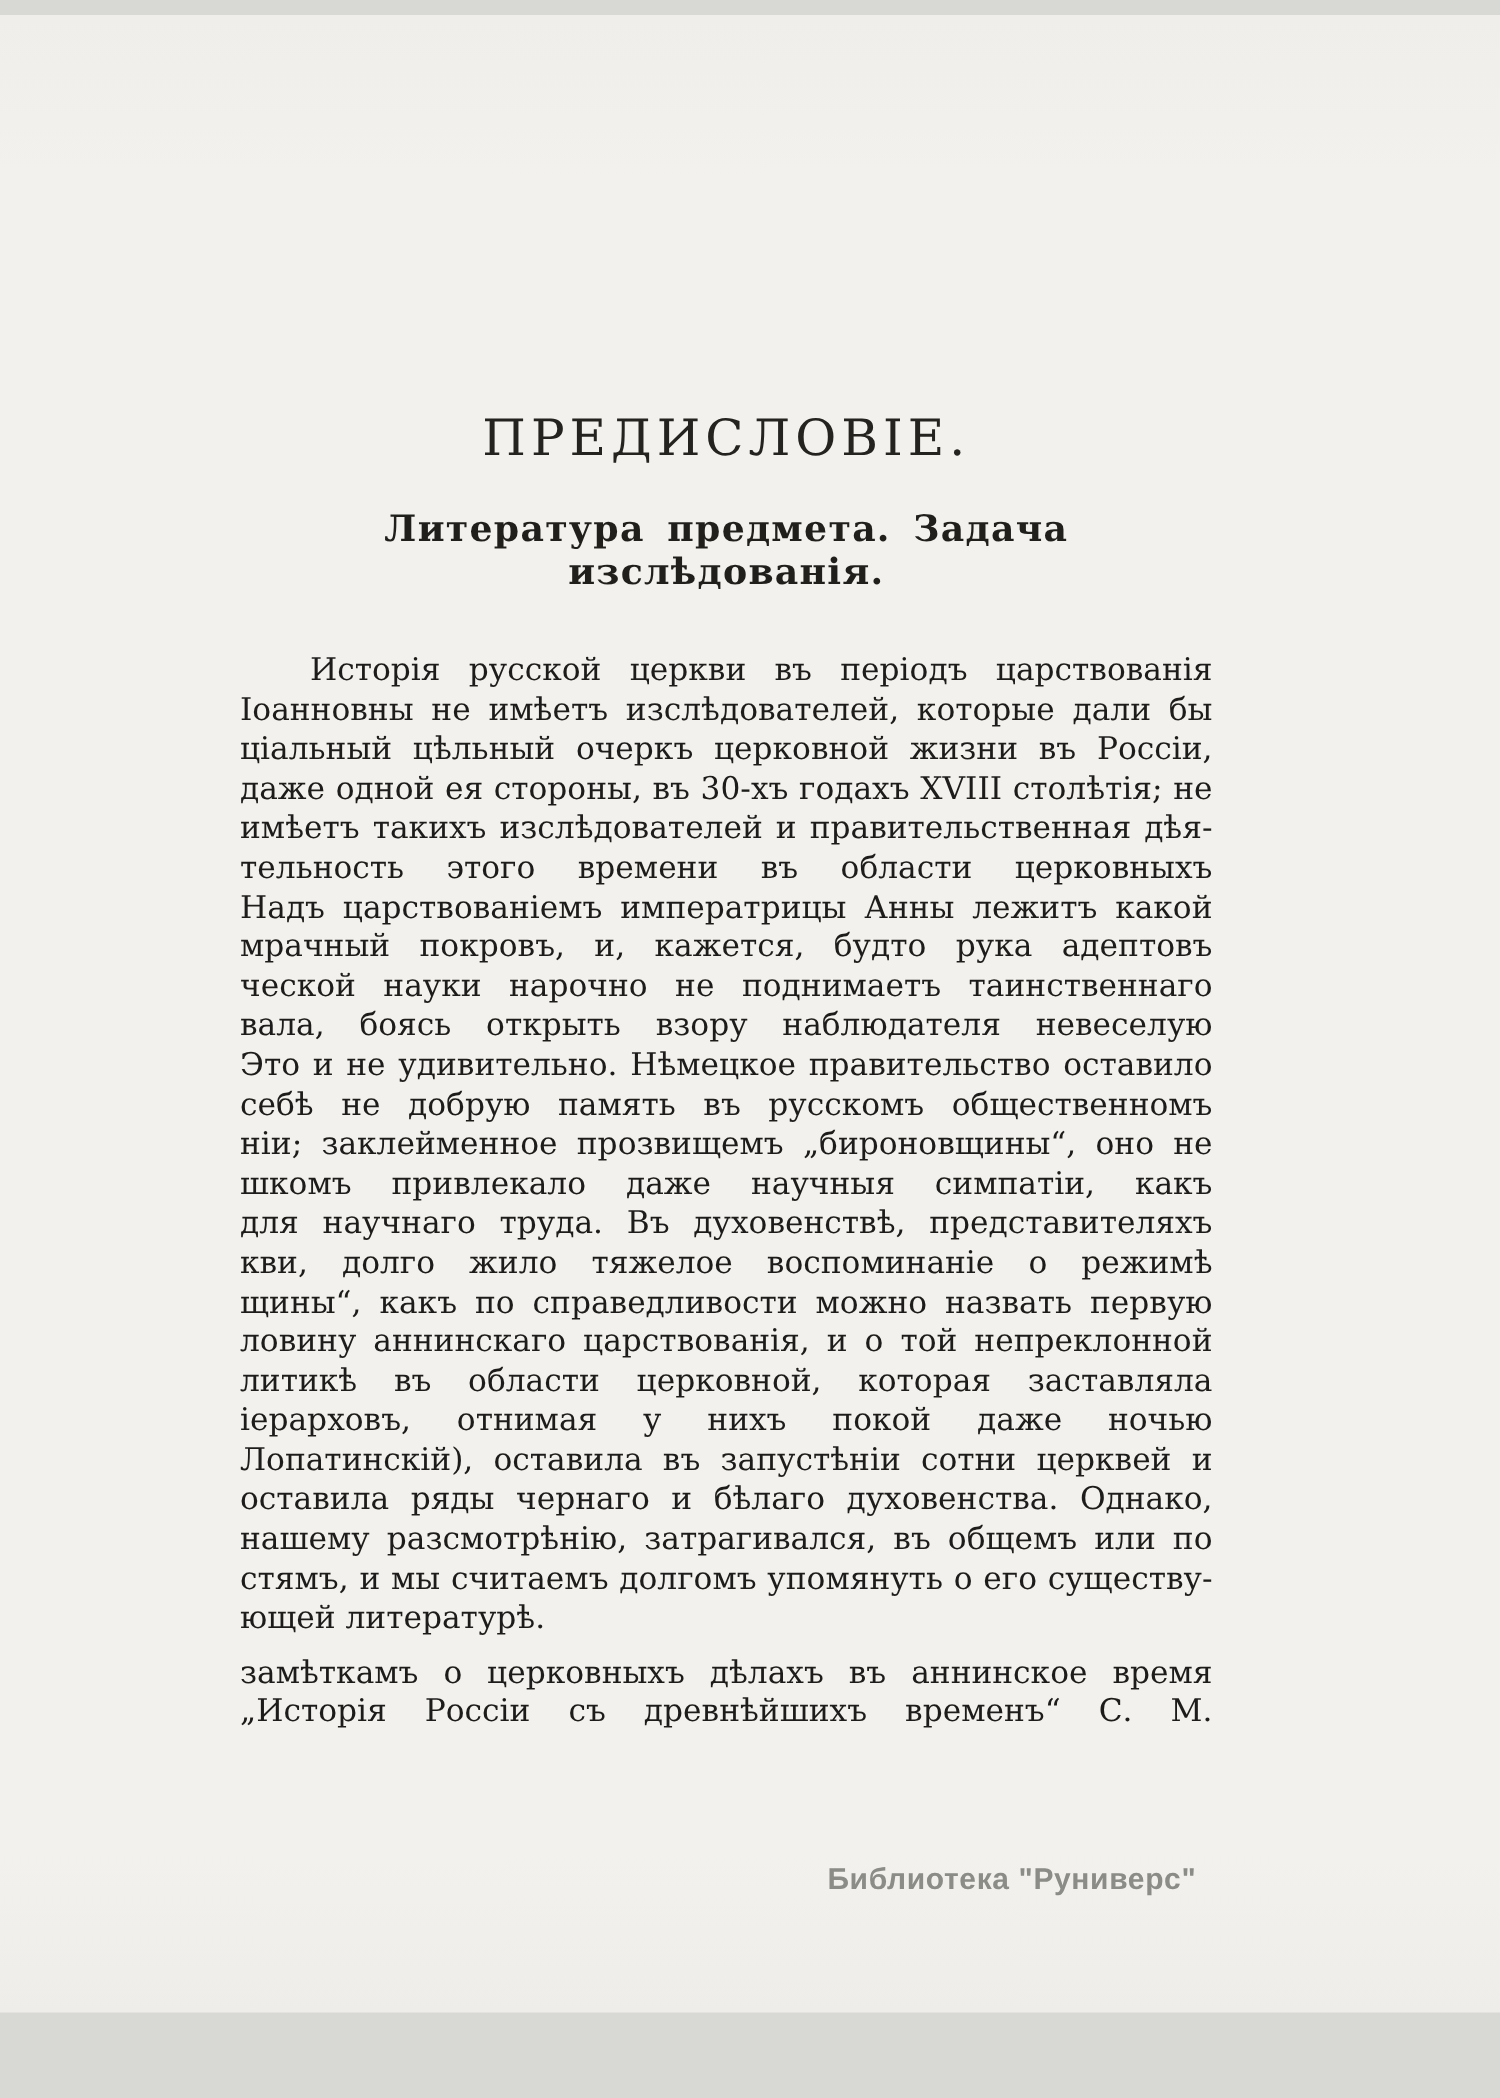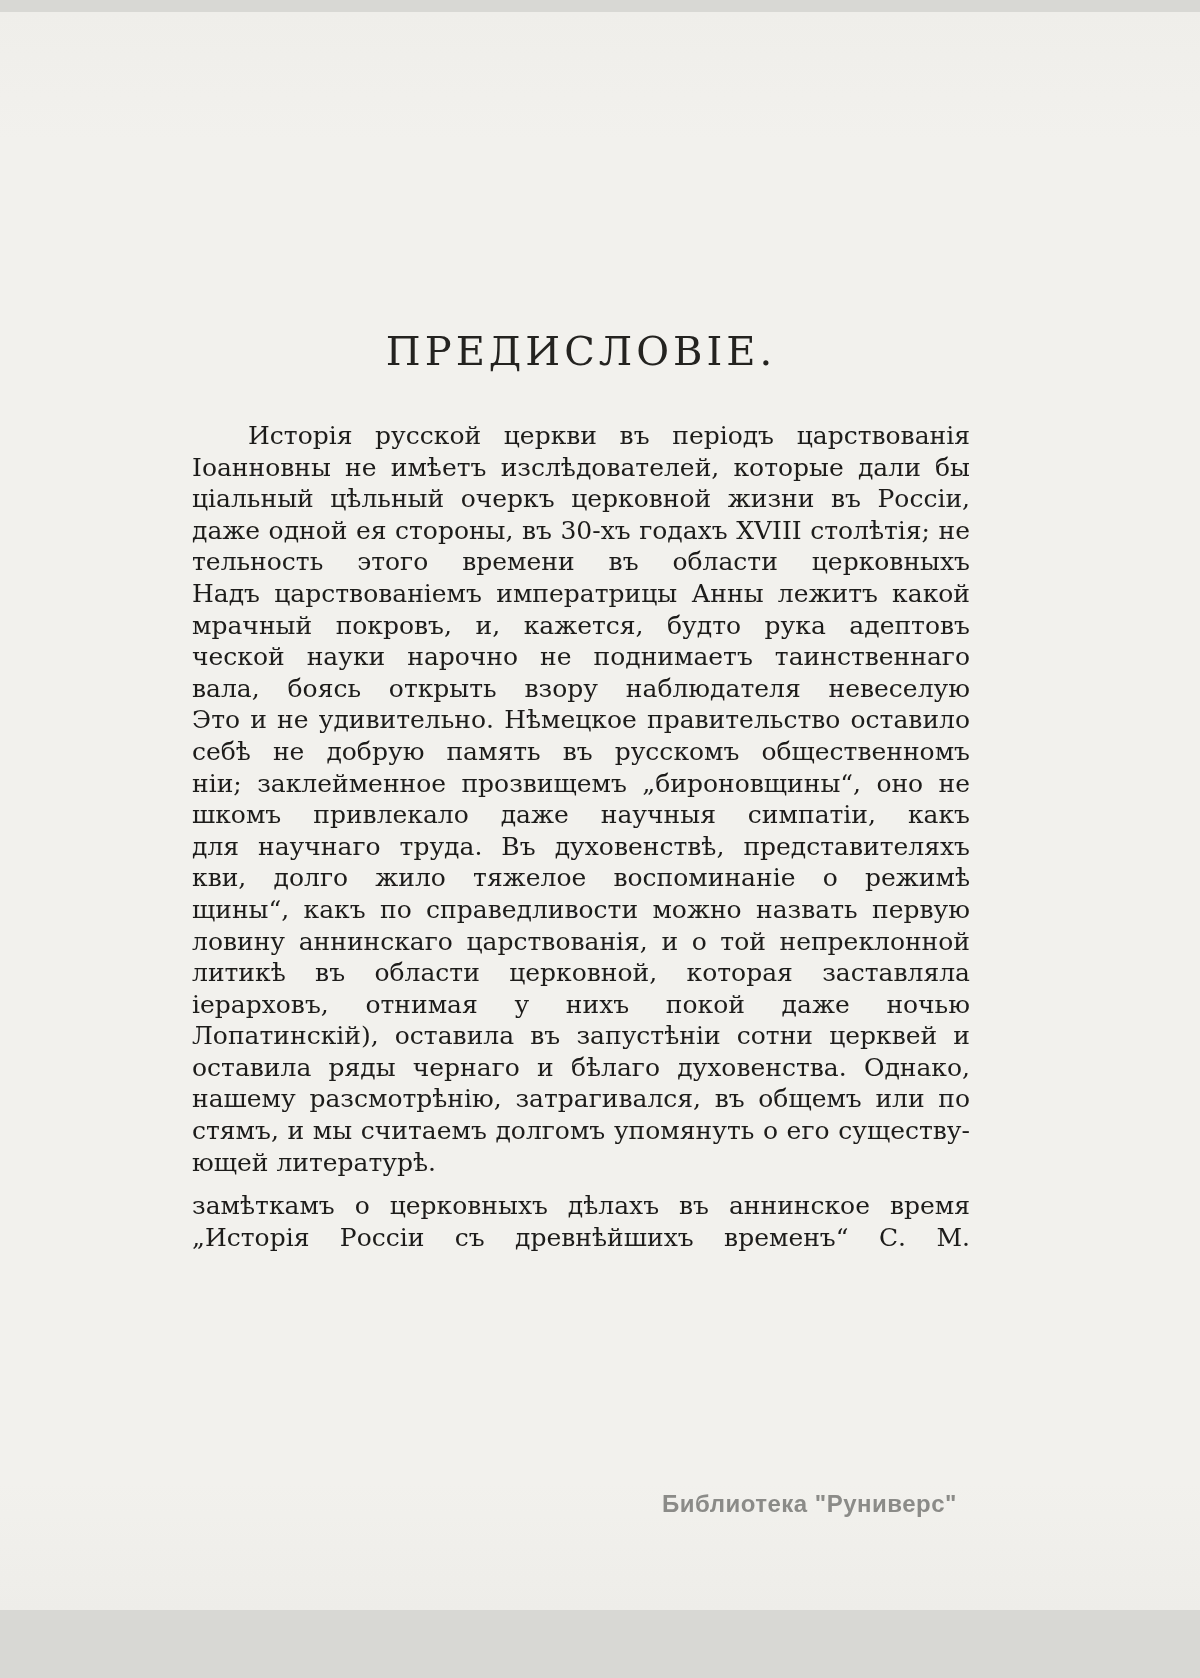--- a/index.html
+++ b/index.html
@@ -66,26 +66,28 @@
     color: #8b8b88;
     letter-spacing: 0.5px;
   }
 </style>
 </head>
 <body>
 
 <div class="page">
   <div class="content">
     <h1 class="title">ПРЕДИСЛОВІЕ.</h1>
+    <h2 class="subtitle">Литература предмета. Задача изслѣдованія.</h2>
     <div class="body-text" id="paragraphs">
         <div class="para">
           <div class="line first">Исторія русской церкви въ періодъ царствованія Анны</div>
           <div class="line">Іоанновны не имѣетъ изслѣдователей, которые дали бы спе-</div>
           <div class="line">ціальный цѣльный очеркъ церковной жизни въ Россіи, или</div>
           <div class="line">даже одной ея стороны, въ 30-хъ годахъ XVIII столѣтія; не</div>
+          <div class="line">имѣетъ такихъ изслѣдователей и правительственная дѣя-</div>
           <div class="line">тельность этого времени въ области церковныхъ вопросовъ.</div>
           <div class="line">Надъ царствованіемъ императрицы Анны лежитъ какой то</div>
           <div class="line">мрачный покровъ, и, кажется, будто рука адептовъ истори-</div>
           <div class="line">ческой науки нарочно не поднимаетъ таинственнаго покры-</div>
           <div class="line">вала, боясь открыть взору наблюдателя невеселую картину.</div>
           <div class="line">Это и не удивительно. Нѣмецкое правительство оставило по</div>
           <div class="line">себѣ не добрую память въ русскомъ общественномъ созна-</div>
           <div class="line">ніи; заклейменное прозвищемъ „бироновщины“, оно не сли-</div>
           <div class="line">шкомъ привлекало даже научныя симпатіи, какъ предметъ</div>
           <div class="line">для научнаго труда. Въ духовенствѣ, представителяхъ цер-</div>

